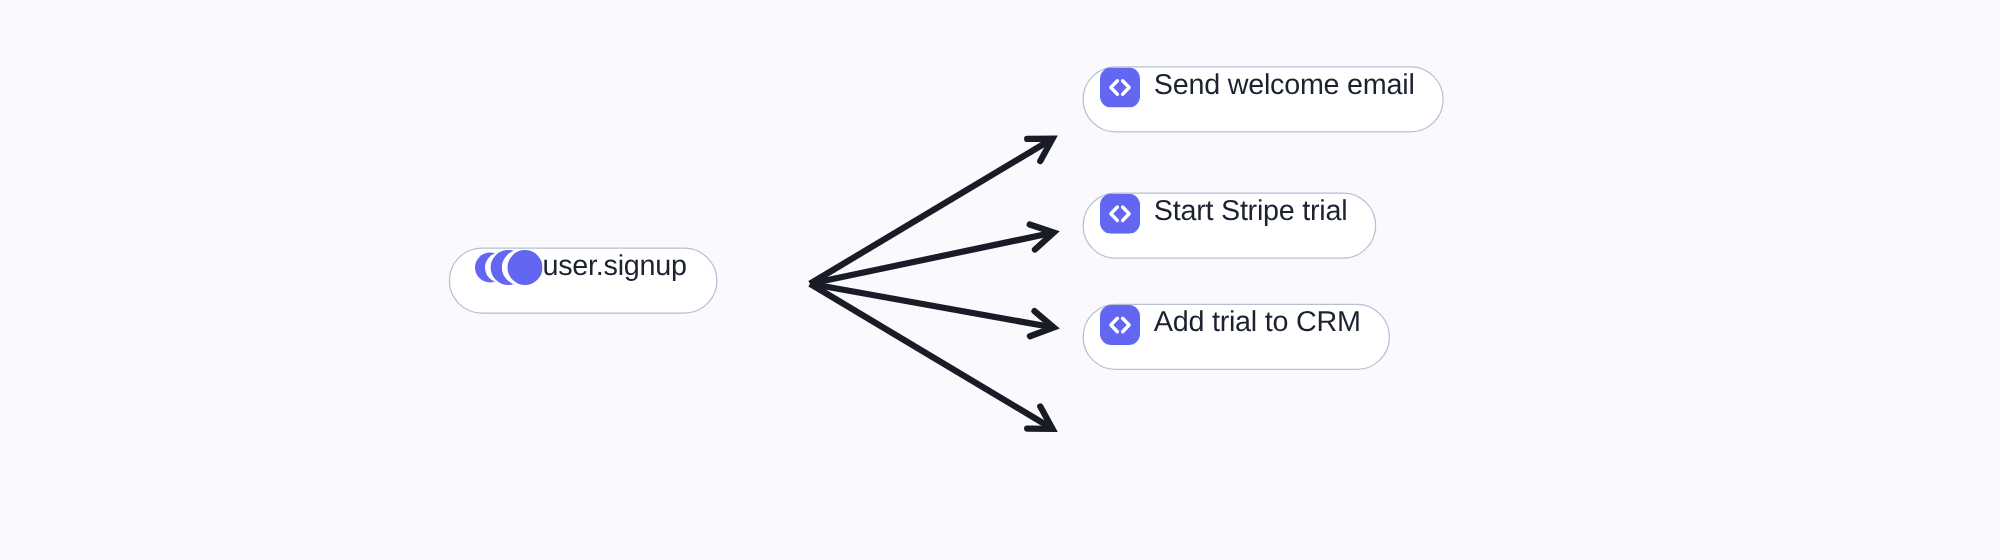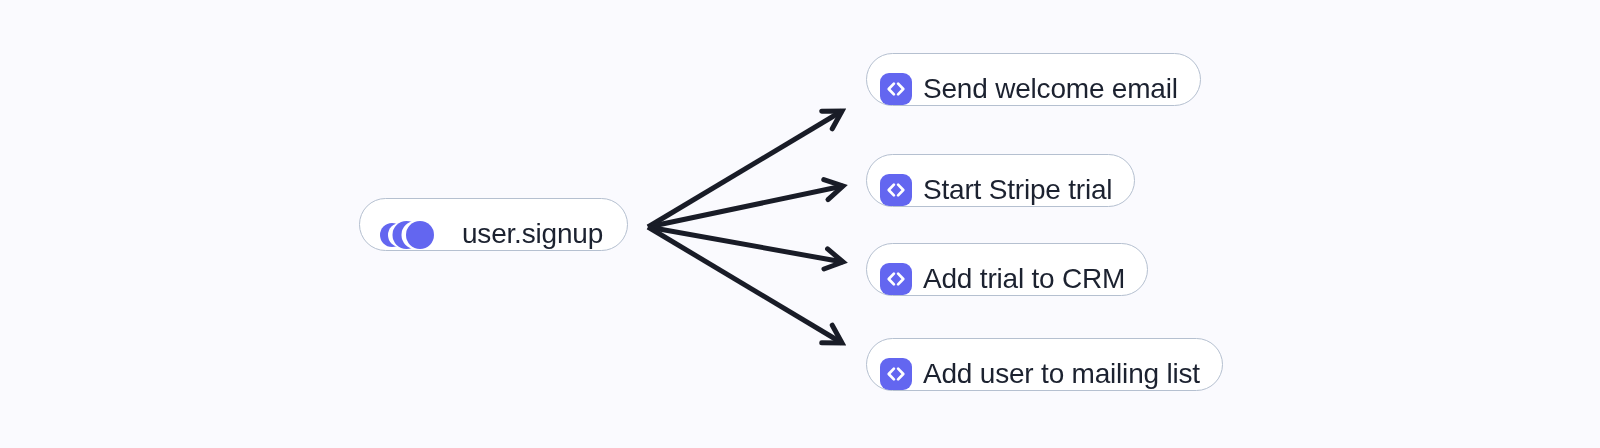--- a/index.html
+++ b/index.html
@@ -33,37 +33,37 @@
   .arrow-head{
     stroke:var(--arrow);
     stroke-width:2;
     fill:none;
     stroke-linecap:round;
     stroke-linejoin:miter;
   }
   .node{
     position:absolute;
     display:flex;
-    align-items:flex-end;
+    align-items:flex-start;
     height:53px;
     background:var(--node-bg);
     border:1.5px solid var(--node-border);
     border-radius:28px;
-    font-size:28px;
+    font-size:23px;
     font-weight:500;
     letter-spacing:-0.2px;
     color:var(--node-text);
     white-space:nowrap;
     cursor:pointer;
   }
   .node .label{display:inline-block;}
   .event-node{
     left:359px;top:198px;
     padding:0 24px 0 20px;
-    gap:28px;
+    gap:0;
   }
   .event-icon{display:block;flex:0 0 auto;}
   .event-dot{fill:var(--accent);}
   .fn-node{
     left:866px;
     padding:0 22px 0 13px;
     gap:11px;
   }
   .fn-node-1{top:53px;}
   .fn-node-2{top:154px;}
@@ -135,22 +135,14 @@
 
   <div class="node fn-node fn-node-3">
     <svg class="fn-badge" width="32" height="32" viewBox="0 0 32 32" xmlns="http://www.w3.org/2000/svg">
       <rect class="badge-bg" x="0" y="0" width="32" height="32" rx="9"></rect>
       <path class="badge-glyph" d="M13.9,10.6 L8.7,16 L13.9,21.4"></path>
       <path class="badge-glyph" d="M18.1,10.6 L23.3,16 L18.1,21.4"></path>
     </svg>
     <span class="label">Add trial to CRM</span>
   </div>
 
-  <div class="node fn-node fn-node-4">
-    <svg class="fn-badge" width="32" height="32" viewBox="0 0 32 32" xmlns="http://www.w3.org/2000/svg">
-      <rect class="badge-bg" x="0" y="0" width="32" height="32" rx="9"></rect>
-      <path class="badge-glyph" d="M13.9,10.6 L8.7,16 L13.9,21.4"></path>
-      <path class="badge-glyph" d="M18.1,10.6 L23.3,16 L18.1,21.4"></path>
-    </svg>
-    <span class="label">Add user to mailing list</span>
-  </div>
 
 </div>
 
 </body></html>

